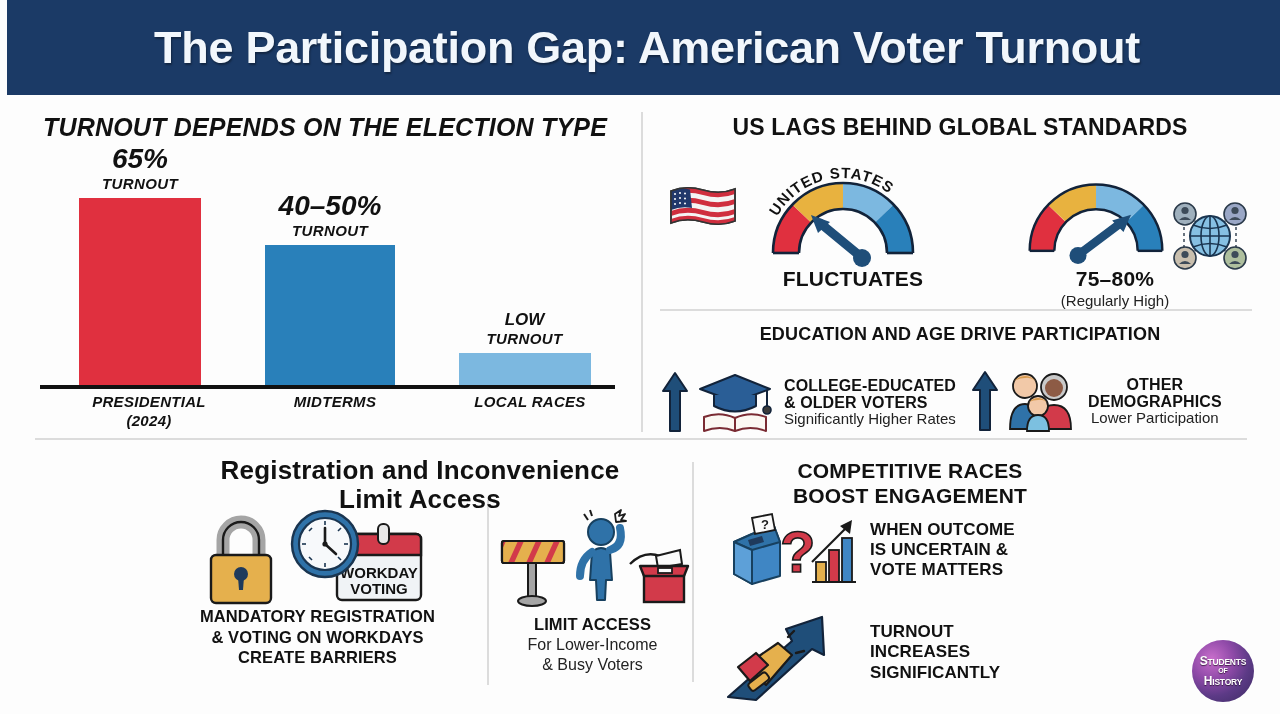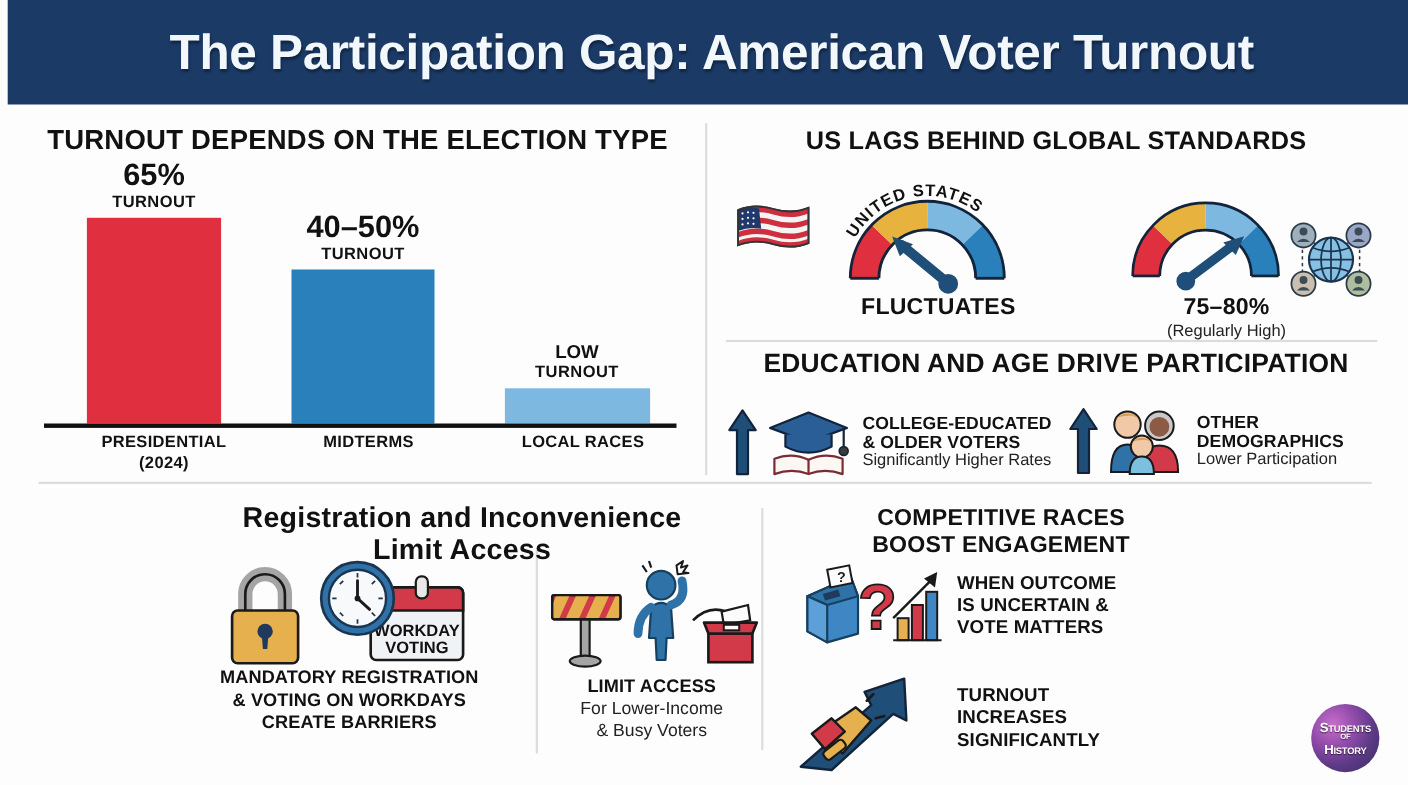--- a/index.html
+++ b/index.html
@@ -26,21 +26,21 @@
   .v-div{position:absolute;width:2px;background:#dcdcdc;}
   .h-div{position:absolute;height:2px;background:#dcdcdc;}
 
   
   .panel-title{
     font-weight:bold;text-align:center;color:#111;
     letter-spacing:.2px;line-height:1.12;
   }
 
   
-  .barchart{position:absolute;left:20px;top:105px;width:610px;height:325px;}
+  .barchart{position:absolute;left:20px;top:105px;width:610px;height:325px;font-style:italic;}
   .bc-title{font-size:25px;margin-top:8px;}
   .bars{position:absolute;left:30px;top:58px;width:575px;height:222px;}
   .bar-col{position:absolute;bottom:0;text-align:center;}
   .bar-val{font-size:28px;font-weight:bold;line-height:1;color:#111;}
   .bar-val.small{font-size:17px;}
   .bar-sub{font-size:15px;font-weight:bold;letter-spacing:.4px;color:#111;margin-top:2px;}
   .bar-rect{margin:6px auto 0;}
   .axis{position:absolute;left:20px;top:280px;width:575px;height:4px;background:#111;}
   .xlabels{position:absolute;left:32px;top:288px;width:575px;height:40px;}
   .xlab{position:absolute;text-align:center;font-size:15px;font-weight:bold;letter-spacing:.3px;line-height:1.25;color:#111;}
@@ -48,21 +48,21 @@
   
   .gauges{position:absolute;left:650px;top:105px;width:620px;height:200px;}
   .g-title{font-size:23px;margin-top:10px;}
   .gauge-row{position:absolute;top:42px;left:0;width:620px;height:160px;}
   .gauge-item{position:absolute;text-align:center;}
   .gauge-main{font-size:21px;font-weight:bold;color:#111;letter-spacing:.2px;}
   .gauge-sub{font-size:15px;color:#222;margin-top:1px;}
 
   
   .edu{position:absolute;left:650px;top:318px;width:620px;height:115px;}
-  .edu-title{font-size:24px;margin-top:0;}
+  .edu-title{font-size:18px;margin-top:6px;}
   .edu-row{position:absolute;top:49px;left:0;width:620px;height:80px;}
   .edu-item{position:absolute;display:flex;align-items:center;gap:6px;}
   .edu-txt{line-height:1.08;}
   .edu-b{font-size:16px;font-weight:bold;color:#111;letter-spacing:.1px;}
   .edu-n{font-size:15px;color:#222;}
 
   
   .reg{position:absolute;left:150px;top:450px;width:540px;height:258px;}
   .reg-title{font-size:26px;margin-top:6px;line-height:1.12;}
   .reg-cols{position:absolute;top:56px;left:0;width:540px;height:200px;}
@@ -298,21 +298,21 @@
             <line x1="39" y1="49" x2="39" y2="62" stroke="#7a2b33" stroke-width="2"></line>
           </g>
         </svg>
         <div class="edu-txt" style="margin-left:4px;">
           <div class="edu-b">COLLEGE-EDUCATED</div>
           <div class="edu-b">&amp; OLDER VOTERS</div>
           <div class="edu-n">Significantly Higher Rates</div>
         </div>
       </div>
 
-      <div class="edu-item" style="left:322px;top:2px;">
+      <div class="edu-item" style="left:322px;top:2px;text-align:center;">
         <svg width="26" height="62" viewBox="0 0 26 62">
           <path d="M13 2 L25 20 L18 20 L18 60 L8 60 L8 20 L1 20 Z" fill="#1f4e79" stroke="#12233a" stroke-width="2" stroke-linejoin="round"></path>
         </svg>
         <svg width="72" height="64" viewBox="0 0 72 64" style="margin-left:2px;">
           <g>
             <circle cx="48" cy="18" r="13" fill="#c9c9c9" stroke="#1a1a1a" stroke-width="1.8"></circle>
             <circle cx="48" cy="19" r="9" fill="#8d5b45"></circle>
             <path d="M31 60 Q31 36 48 36 Q65 36 65 60 Z" fill="#d23a4a" stroke="#1a1a1a" stroke-width="1.8"></path>
           </g>
           <g>

